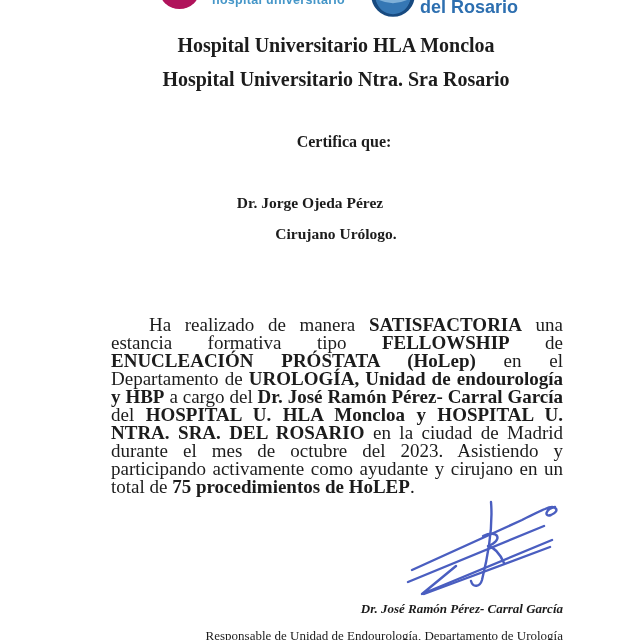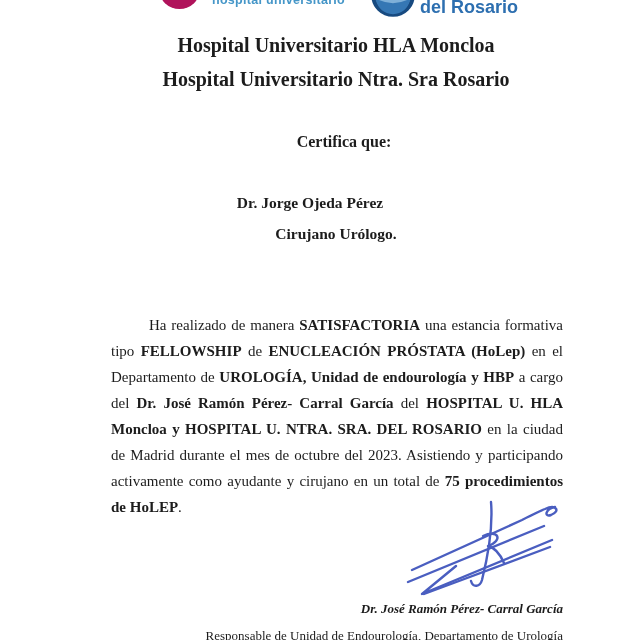--- a/index.html
+++ b/index.html
@@ -79,22 +79,22 @@
     text-align: center;
     font-weight: 700;
     font-size: 15.5px;
   }
 
   
   .body-paragraph {
     position: absolute;
     left: 95px; top: 297px;
     width: 452px;
-    font-size: 15px;
-    line-height: 26px;
+    font-size: 19px;
+    line-height: 18px;
     text-align: justify;
     text-indent: 38px;
   }
   .body-paragraph .seg-bold { font-weight: 700; }
 
   
   .signature-svg {
     position: absolute;
     left: 388px; top: 496px;
   }

